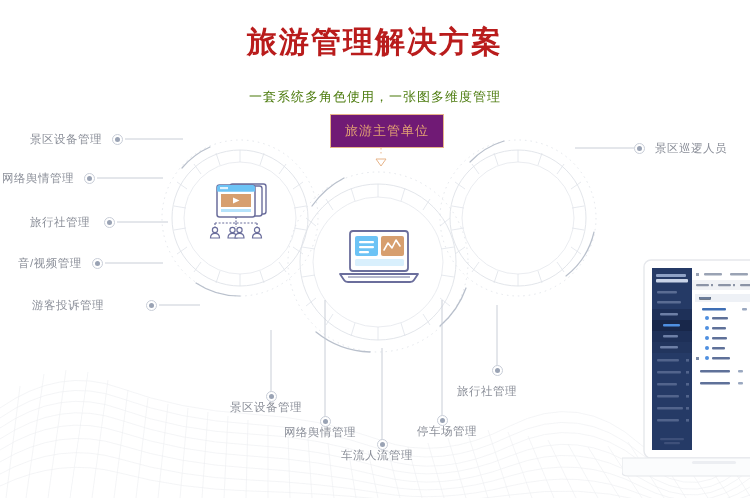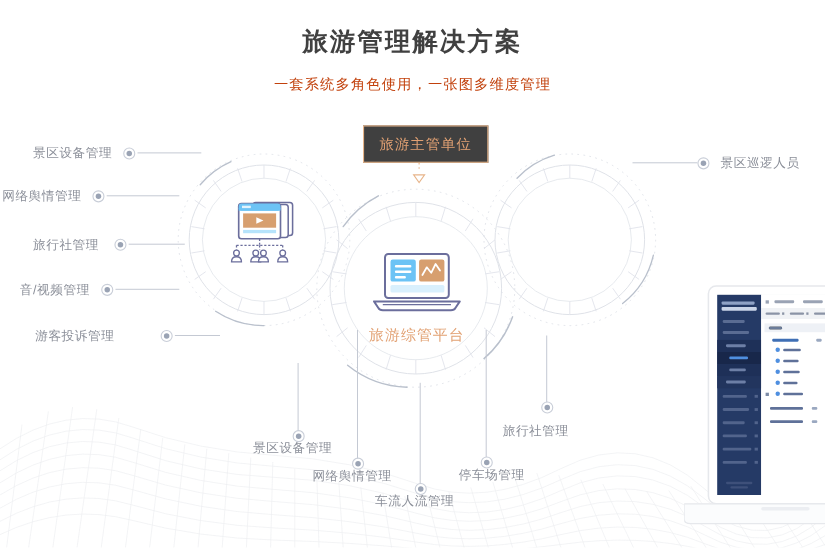--- a/index.html
+++ b/index.html
@@ -10,43 +10,43 @@
     position:relative;
   }
   .stage { position:absolute; inset:0; width:750px; height:498px; }
 
   
   .bg-mesh { position:absolute; left:0; bottom:0; width:750px; height:150px; z-index:0; pointer-events:none; }
 
   
   .header { position:absolute; top:22px; left:0; width:750px; text-align:center; z-index:6; }
   .title {
-    font-size:23px; font-weight:bold; color:#404040; letter-spacing:2px;
+    font-size:30px; font-weight:bold; color:#b91c1c; letter-spacing:2px;
   }
   .subtitle {
-    margin-top:15px; font-size:13px; color:#c2410c; letter-spacing:1px;
+    margin-top:25px; font-size:13px; color:#4d7c0f; letter-spacing:1px;
   }
 
   
   .rings { position:absolute; inset:0; z-index:1; pointer-events:none; }
 
   
   .connectors { position:absolute; inset:0; z-index:2; pointer-events:none; }
 
   
   .node { position:absolute; z-index:4; text-align:center; }
   .node-label {
     margin-top:7px; font-size:13px; color:#e2a173; letter-spacing:1px; white-space:nowrap;
   }
   .node-label.big { font-size:13.5px; }
 
   
   .authority {
     position:absolute; z-index:5; left:330px; top:114px;
-    border:1px solid #e7b489; background:#404040;
+    border:1px solid #e7b489; background:#701a75;
     padding:7px 14px; font-size:13px; color:#e2a173; letter-spacing:1px;
     white-space:nowrap;
   }
 
   
   .slabel {
     position:absolute; z-index:4; font-size:11.5px; color:#8b8f99;
     white-space:nowrap; letter-spacing:.5px;
   }
 
@@ -277,21 +277,20 @@
       <rect x="21" y="8" width="23" height="20" rx="2" fill="#6cc3f5"></rect>
       <rect x="25" y="13" width="15" height="2.2" rx="1" fill="#ffffff"></rect>
       <rect x="25" y="18" width="15" height="2.2" rx="1" fill="#ffffff"></rect>
       <rect x="25" y="23" width="10" height="2.2" rx="1" fill="#ffffff"></rect>
       <rect x="47" y="8" width="23" height="20" rx="2" fill="#d79f6f"></rect>
       <polyline points="50,22 54,15 58,20 62,12 66,18" fill="none" stroke="#ffffff" stroke-width="1.6" stroke-linejoin="round" stroke-linecap="round"></polyline>
       <rect x="21" y="31" width="49" height="7" rx="1.5" fill="#d9f0fd"></rect>
       <path d="M6 46 L84 46 L80 52 Q79 54 76 54 L14 54 Q11 54 10 52 Z" fill="#ffffff" stroke="#6b6e9c" stroke-width="1.8" stroke-linejoin="round"></path>
       <line x1="14" y1="49" x2="76" y2="49" stroke="#6b6e9c" stroke-width="1.1"></line>
     </svg>
-    <div class="node-label big">旅游综管平台</div>
   </div>
 
 
   <div class="slabel" style="left:30px;  top:132px;">景区设备管理</div>
   <div class="dot" style="left:112px; top:134px;"></div>
 
   <div class="slabel" style="left:2px;   top:171px;">网络舆情管理</div>
   <div class="dot" style="left:84px;  top:173px;"></div>
 
   <div class="slabel" style="left:30px;  top:215px;">旅行社管理</div>

